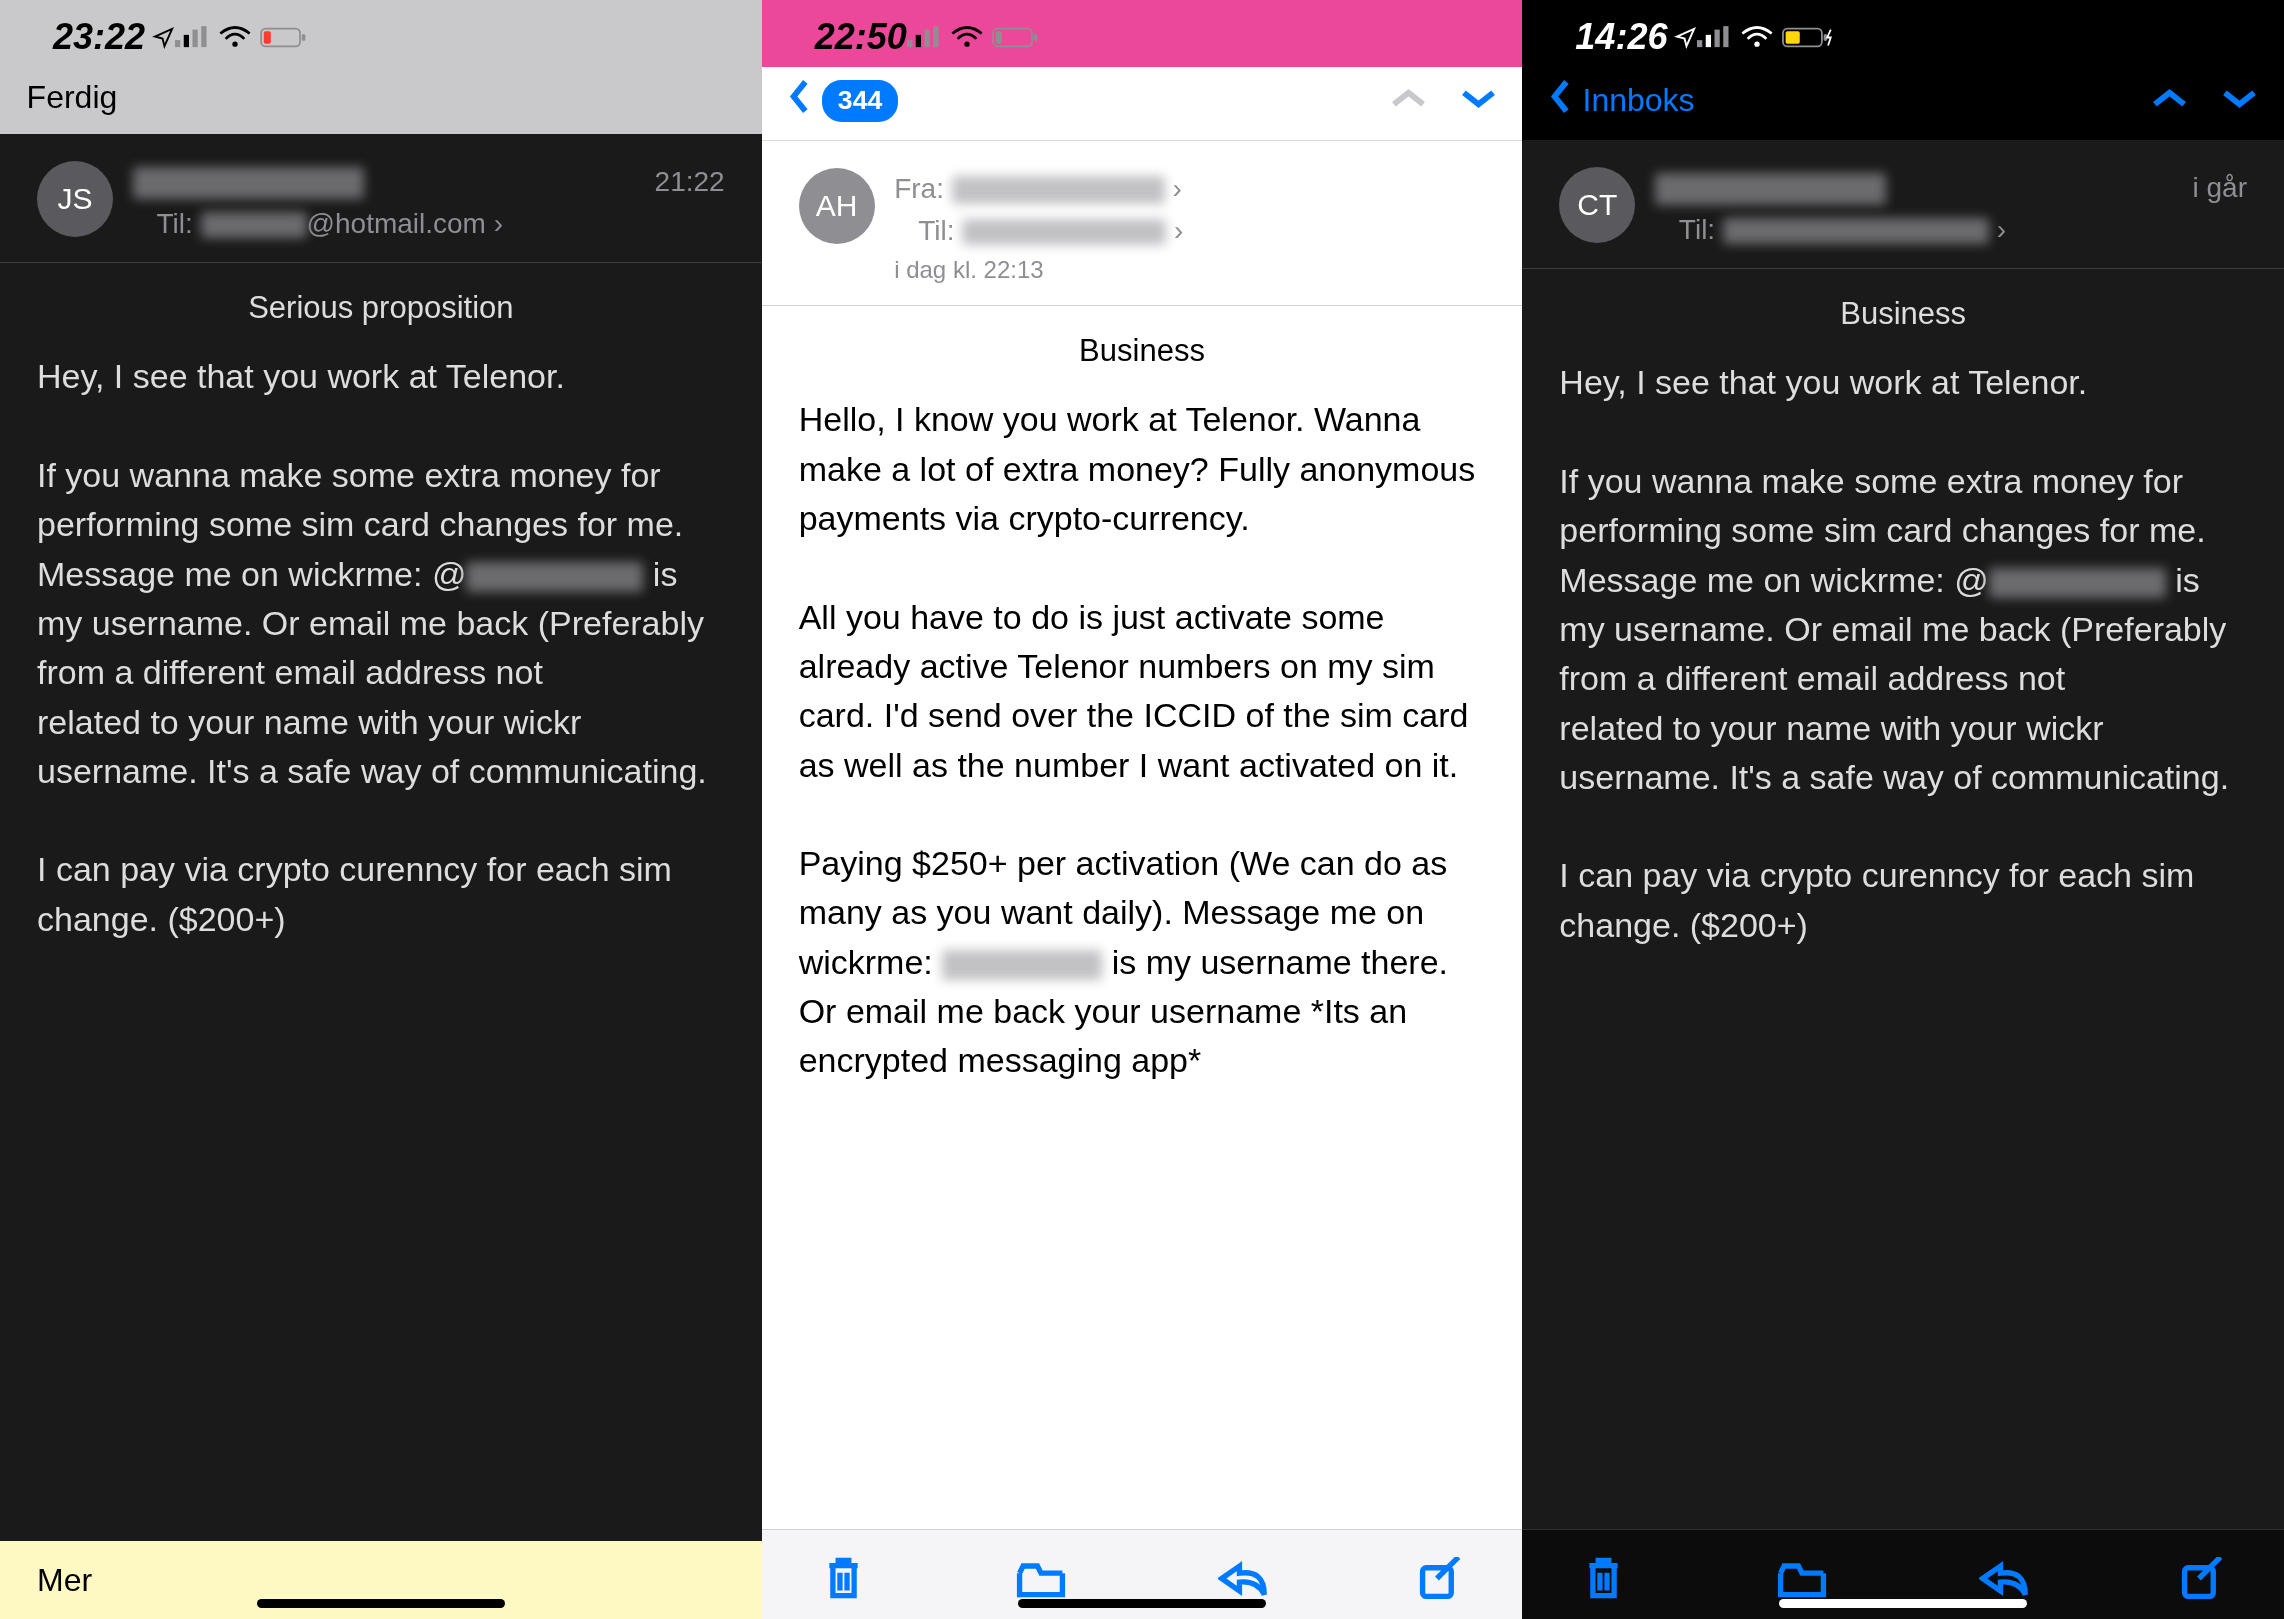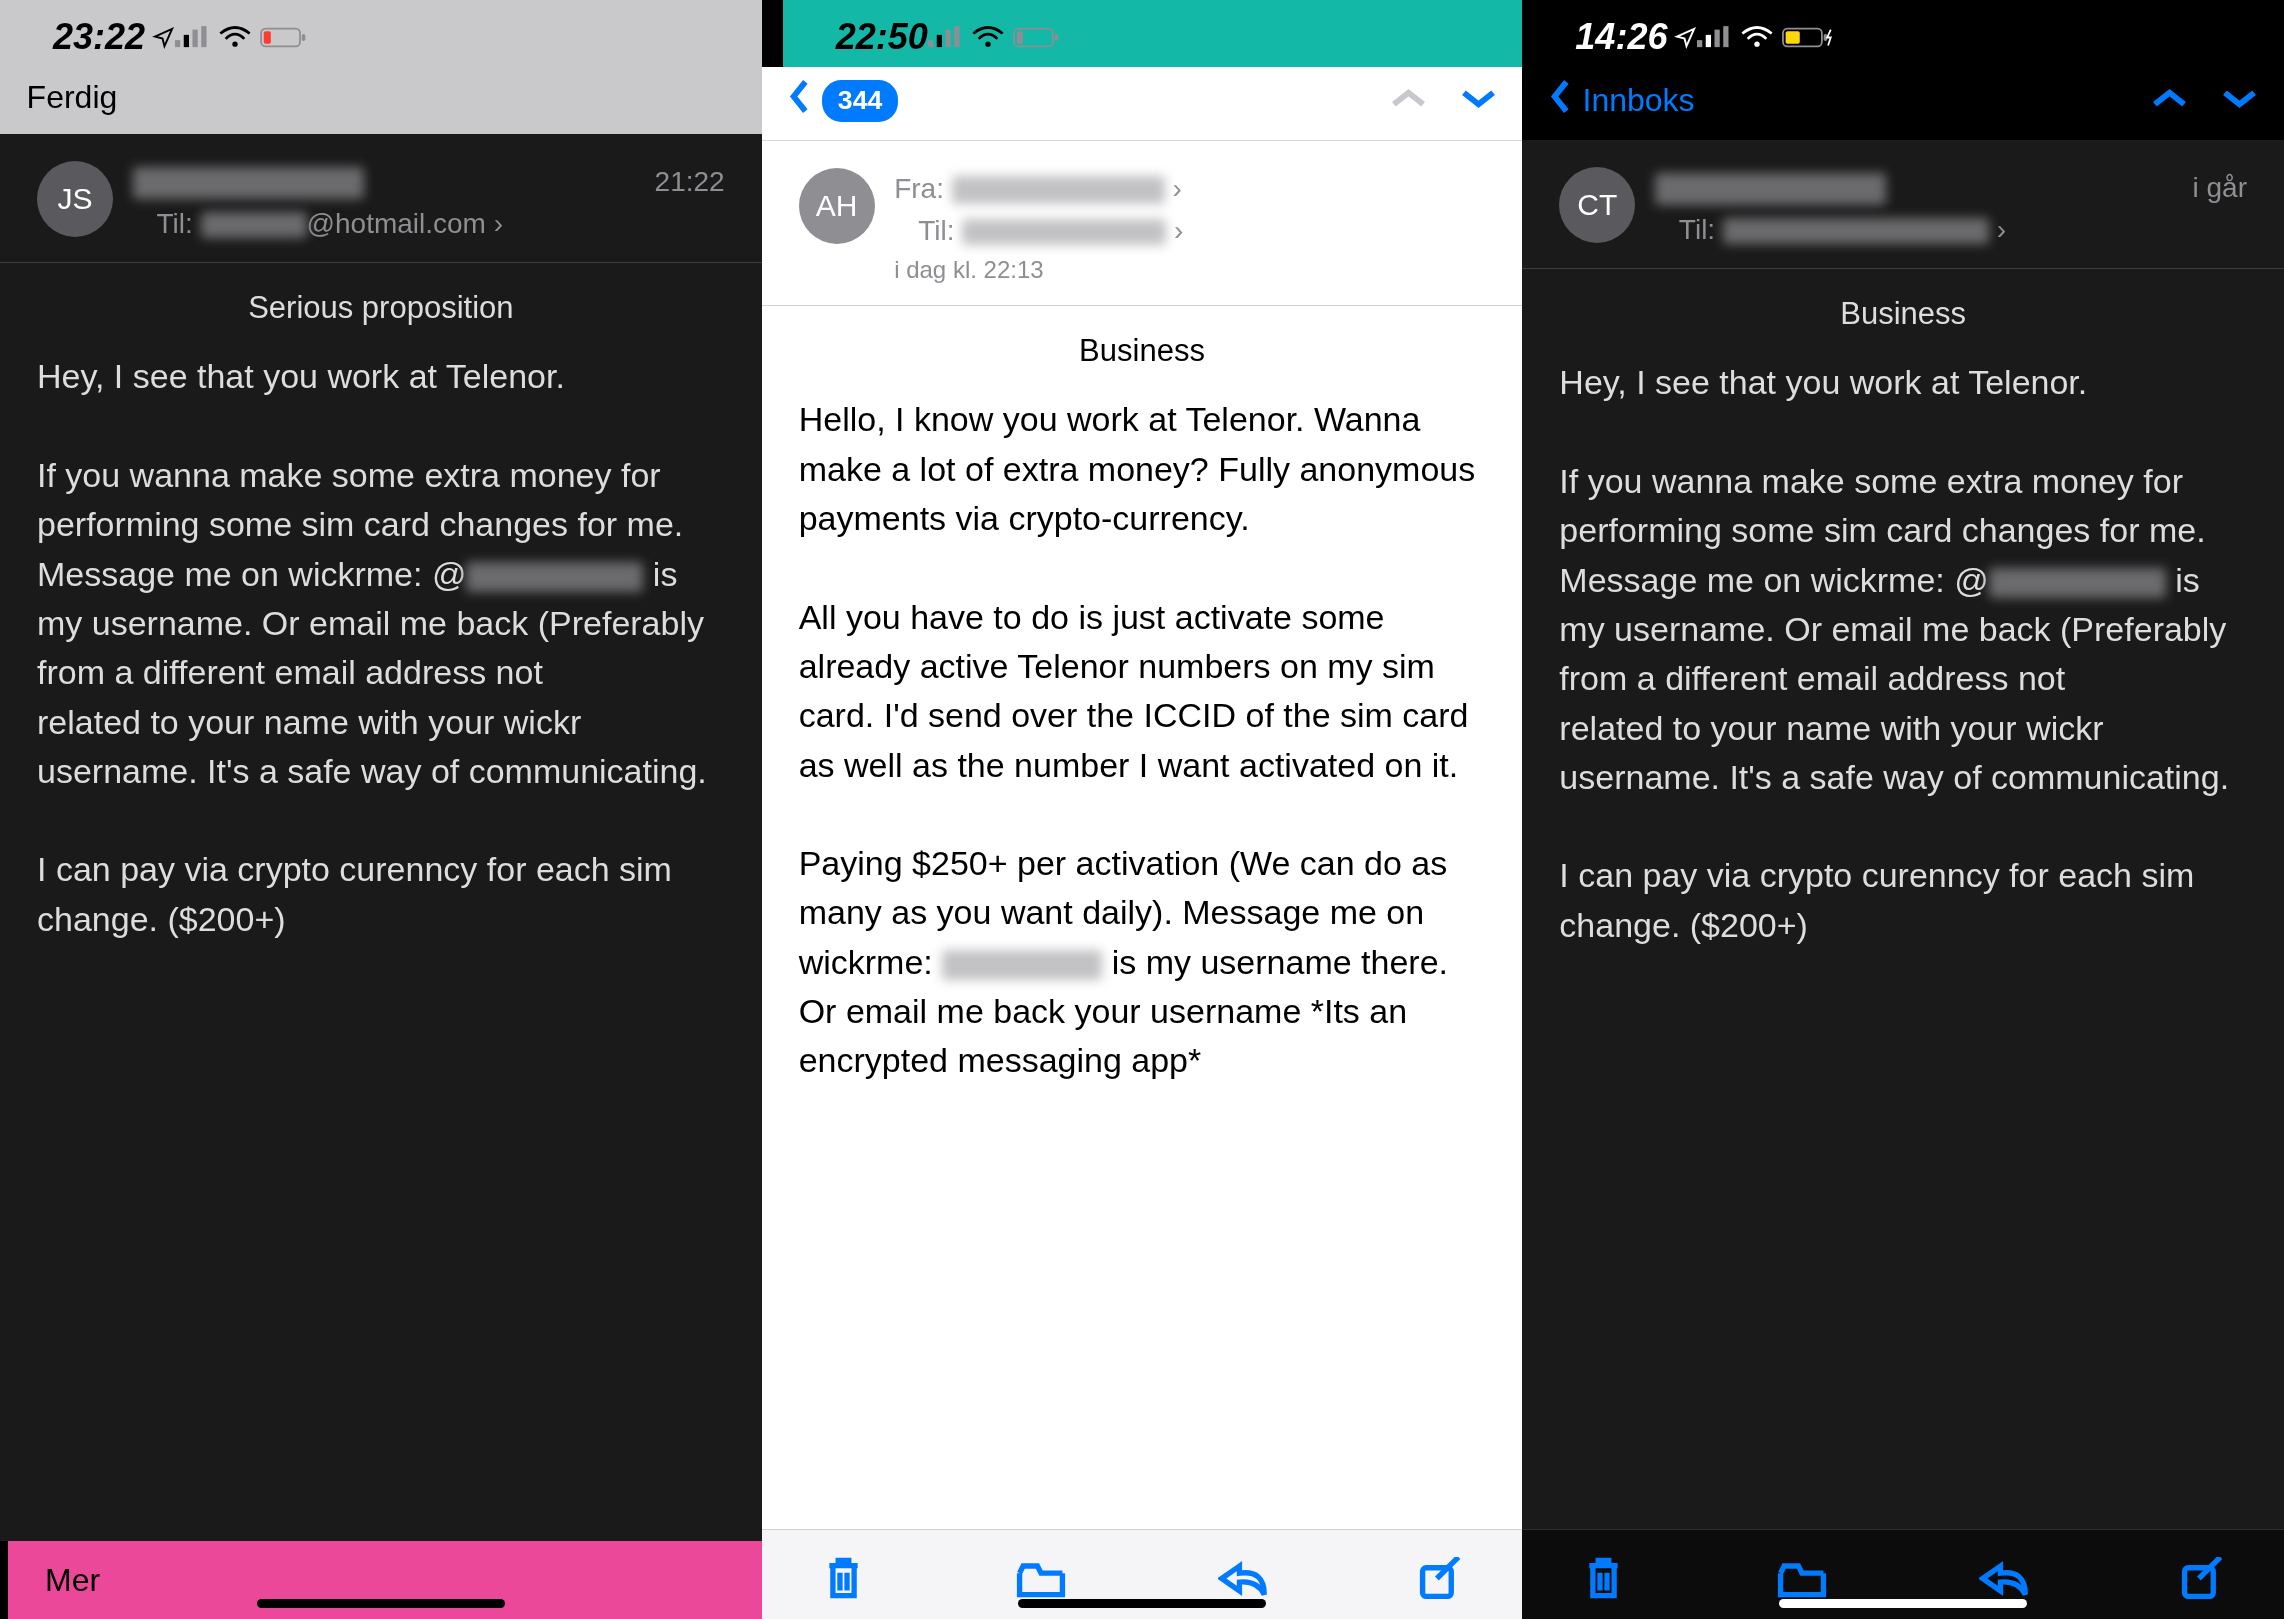--- a/index.html
+++ b/index.html
@@ -24,21 +24,21 @@
   .status-bar {
     display: flex;
     align-items: center;
     justify-content: flex-start;
     padding: 16px 37px 8.9px 53px;
     font-size: 36px;
     font-weight: 600;
     font-style: italic;
   }
   .status-bar.light { background: #c9c9cb; color: #000; }
-  .status-bar.white { background: #14b8a6; color: #000; margin-left: 21px; }
+  .status-bar.white { background: #ec4899; color: #000; }
   .status-bar.dark  { background: #000; color: #fff; }
 
   .status-right { display: flex; align-items: center; gap: 8.9px; }
 
   
   .nav-bar {
     display: flex;
     align-items: center;
     justify-content: space-between;
     padding: 12.4px 26.6px 17.7px 26.6px;
@@ -113,21 +113,21 @@
   }
   .body-text .blur { height: 30px; }
 
   
   .bottom-bar {
     display: flex;
     align-items: center;
     padding: 21px 37px 21px 37px;
     font-size: 32px;
   }
-  .bottom-bar.light { background: #ec4899; color: #000; margin-left: 8px; }
+  .bottom-bar.light { background: #fef9c3; color: #000; }
   .bottom-bar-icons {
     display: flex;
     align-items: center;
     justify-content: space-between;
     padding: 25px 60px 16px 60px;
     border-top: 0.9px solid rgba(128,128,128,.3);
   }
   .bottom-bar-icons.white { background: #f5f5f7; }
   .bottom-bar-icons.dark  { background: #0c0c0c; }
   .bottom-bar-icons svg { stroke: #007aff; fill: none; stroke-width: 3; }

